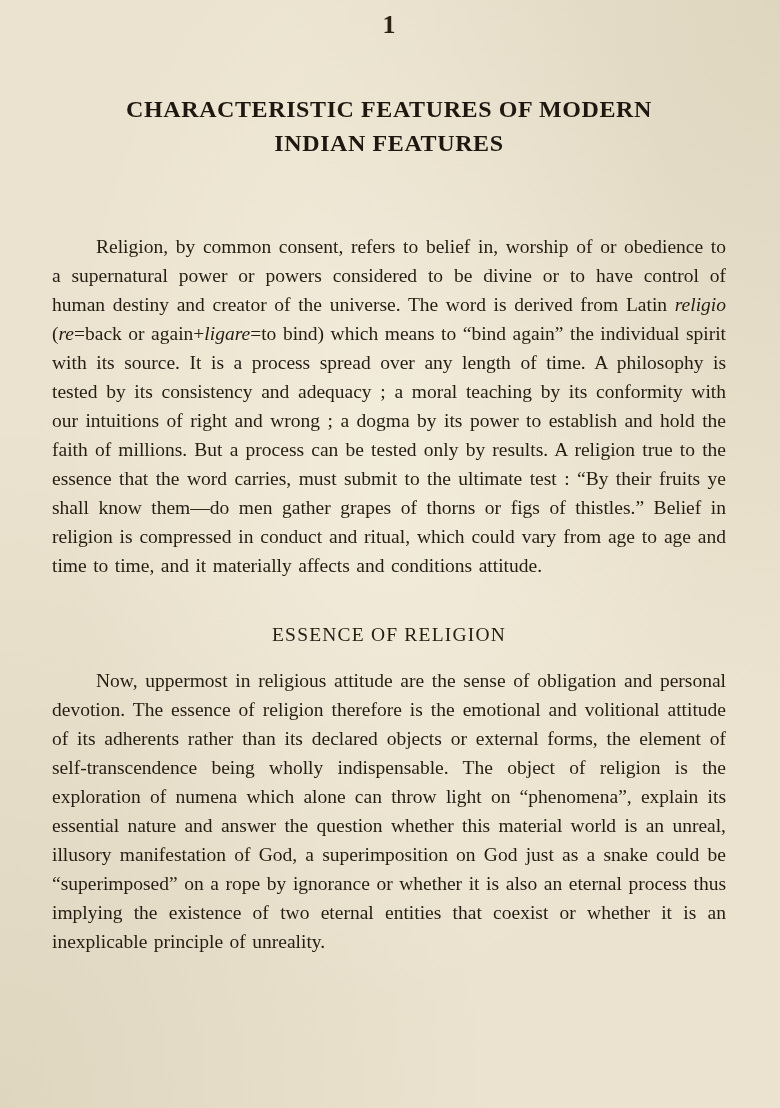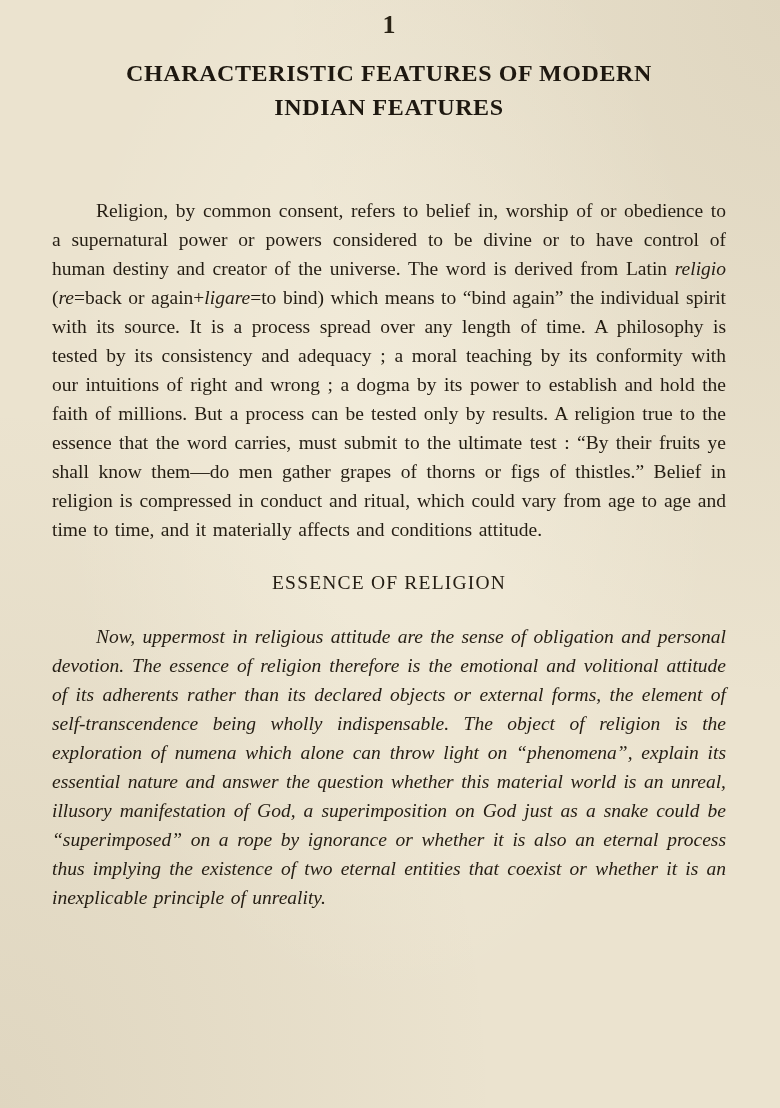--- a/index.html
+++ b/index.html
@@ -25,46 +25,46 @@
     padding: 6px 54px 0 52px;
   }
   .page-number {
     text-align: center;
     font-size: 26px;
     font-weight: bold;
     color: #2a2315;
     margin-top: 4px;
   }
   .title {
-    margin-top: 16px;
+    margin-top: 52px;
     text-align: center;
     font-size: 24px;
     line-height: 34px;
     font-weight: bold;
     letter-spacing: 0.6px;
     color: #1e1810;
   }
   .para {
     font-size: 19.5px;
     line-height: 29px;
     text-align: justify;
     text-indent: 44px;
     word-spacing: 1.6px;
     color: #241d13;
   }
   .para-1 { margin-top: 72px; }
   .section-heading {
-    margin-top: 28px;
+    margin-top: 44px;
     text-align: center;
     font-size: 19.5px;
     letter-spacing: 1.2px;
     font-weight: normal;
     color: #241d13;
   }
-  .para-2 { margin-top: 28px; font-style: italic; }
+  .para-2 { margin-top: 20px; }
   i { font-style: italic; }
 </style>
 </head>
 <body>
 
 <div class="page">
 
   <div class="page-number">1</div>
 
   <div class="title">

